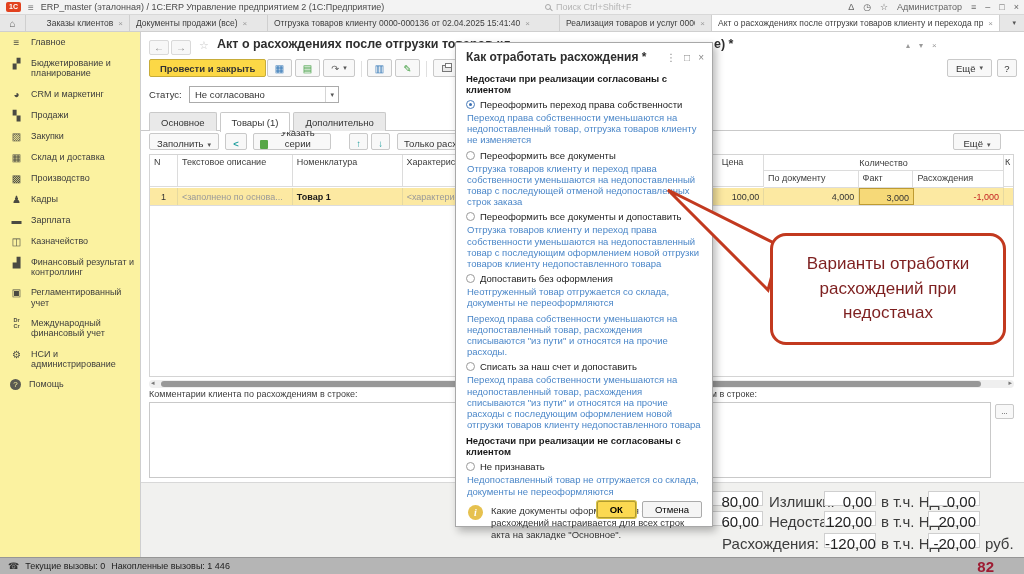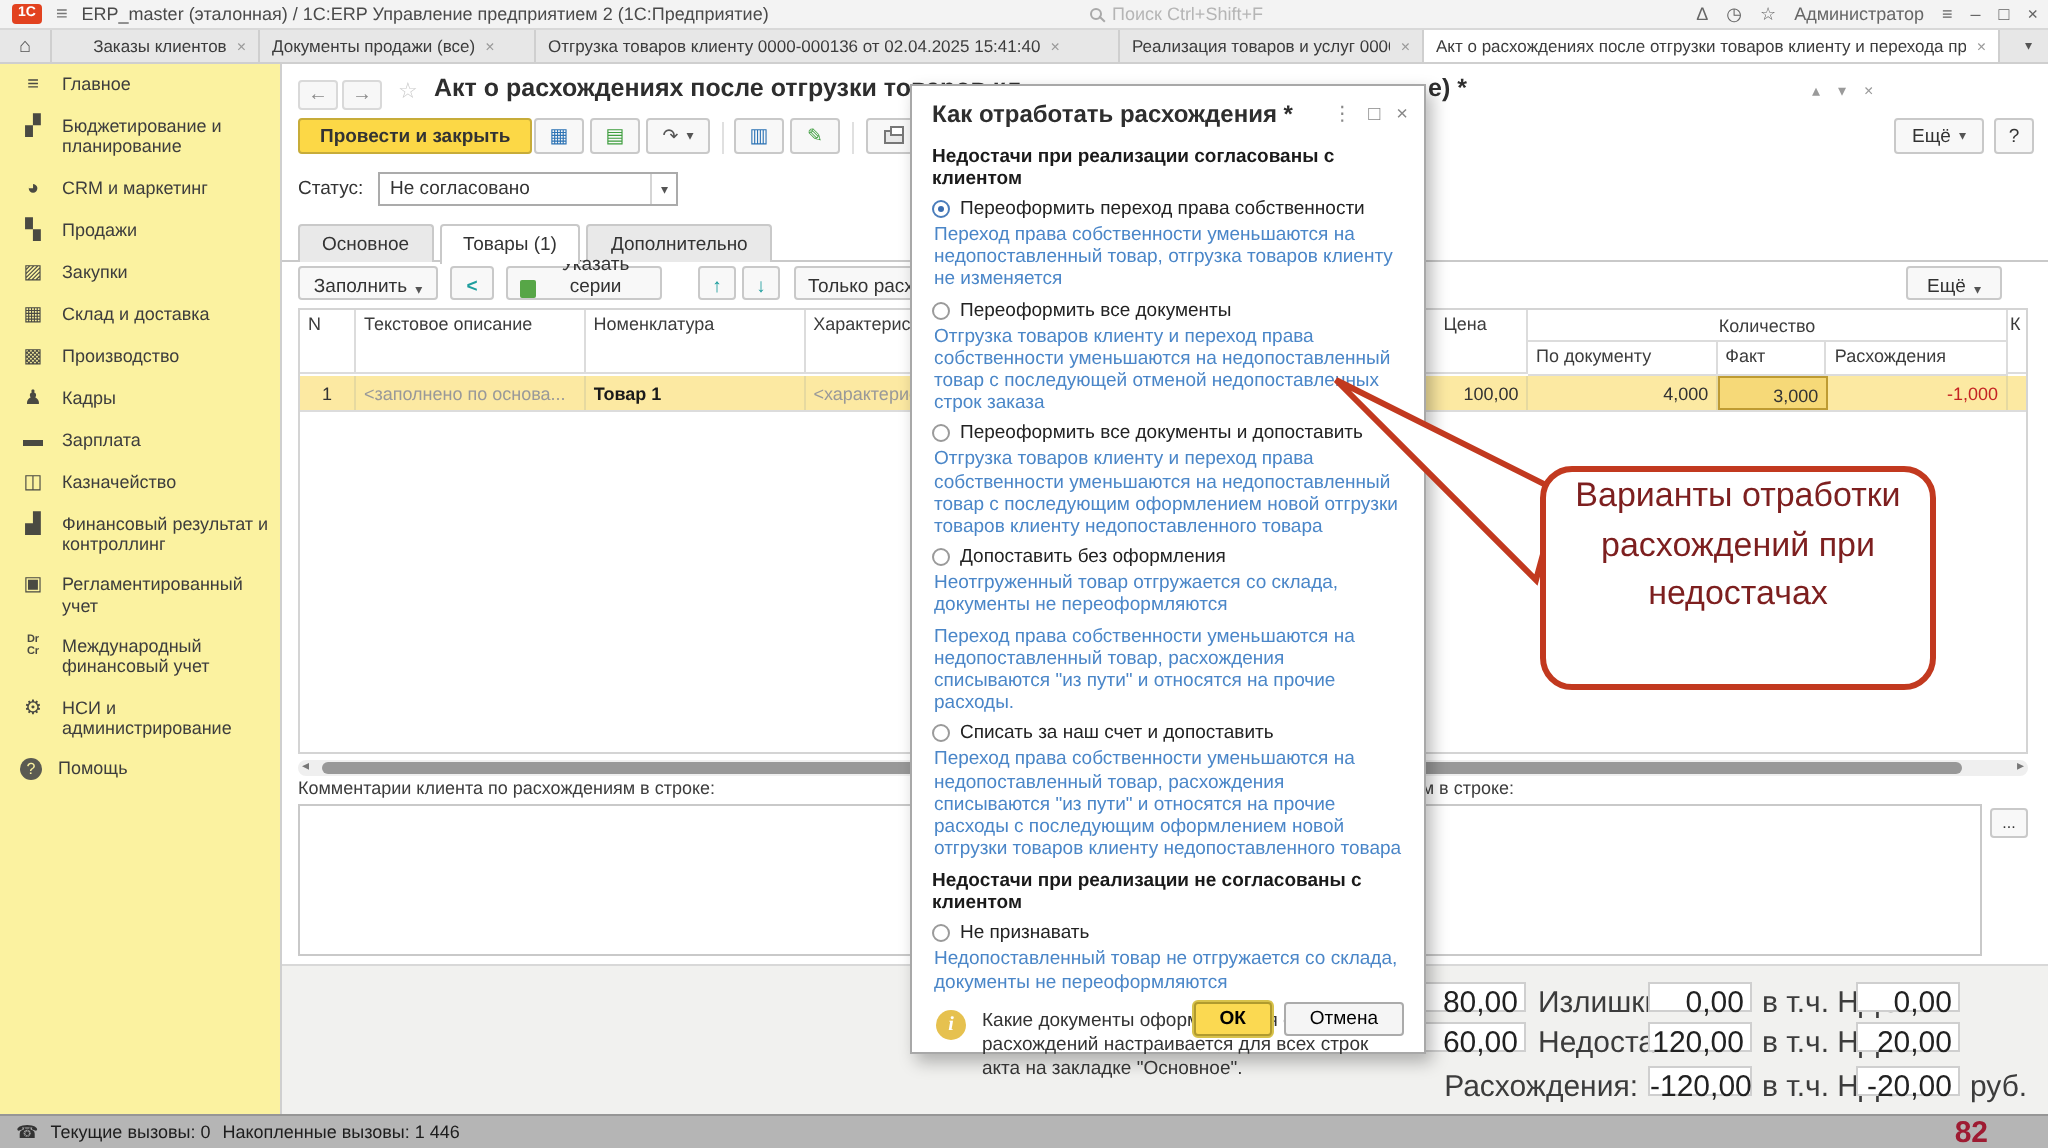--- a/index.html
+++ b/index.html
@@ -119,22 +119,22 @@
   .info { display:flex; gap:8px; margin:8px 0 0 2px; align-items:flex-start; }
   .info-i { width:15px; height:15px; border-radius:50%; background:#e6c14f; color:#fff; font-style:italic; font-weight:bold;
             text-align:center; line-height:15px; font-size:10px; flex:none; font-family:"Liberation Serif", serif; }
   .info-text { font-size:9.5px; color:#333; line-height:1.25; max-width:195px; }
   .dlg-buttons { position:absolute; right:10px; bottom:8px; display:flex; gap:6px; }
   .dlg-btn { font-size:9.5px; padding:2px 12px; border:1px solid #ababab; background:#f5f5f5; border-radius:2px; }
   .dlg-btn.ok { background:#fbd951; border:1px solid #b09a2e; box-shadow:0 0 0 1px #d8c24a; font-weight:bold; }
 
   
   .arrow-svg { position:absolute; left:0; top:0; z-index:45; pointer-events:none; }
-  .callout { position:absolute; left:770px; top:233px; width:198px; height:112px; background:#fff;
-             border:3px solid #c2391f; border-radius:16px; z-index:50; display:flex; align-items:flex-start; justify-content:center; }
+  .callout { position:absolute; left:770px; top:233px; width:236px; height:112px; background:#fff;
+             border:3px solid #c2391f; border-radius:16px; z-index:50; display:flex; align-items:center; justify-content:center; }
   .callout-text { font-size:17px; color:#7d1f1f; text-align:center; line-height:1.45; padding:0 6px; }
 
   
   .statusbar { position:absolute; left:0; top:557px; width:1024px; height:17px; background:#b5b5b5;
                border-top:1px solid #969696; display:flex; align-items:center; font-size:9px; color:#1d1d1d; padding:0 8px; gap:6px; }
   .phone { font-size:9px; color:#333; }
   .page-num { position:absolute; right:30px; top:0; font-size:15px; font-weight:bold; color:#9e1b32; line-height:17px; }
 </style>
 </head>
 <body>

